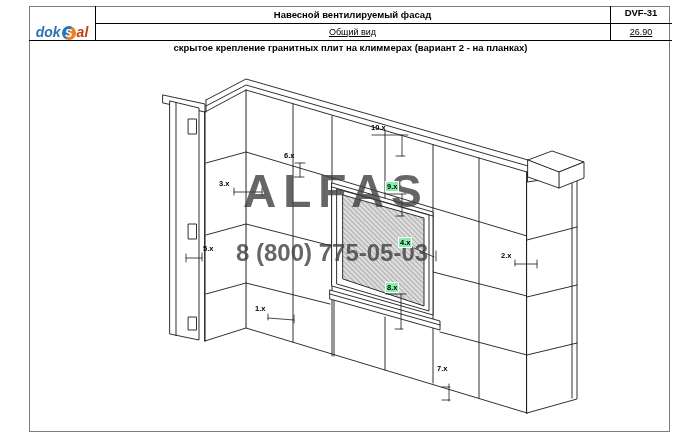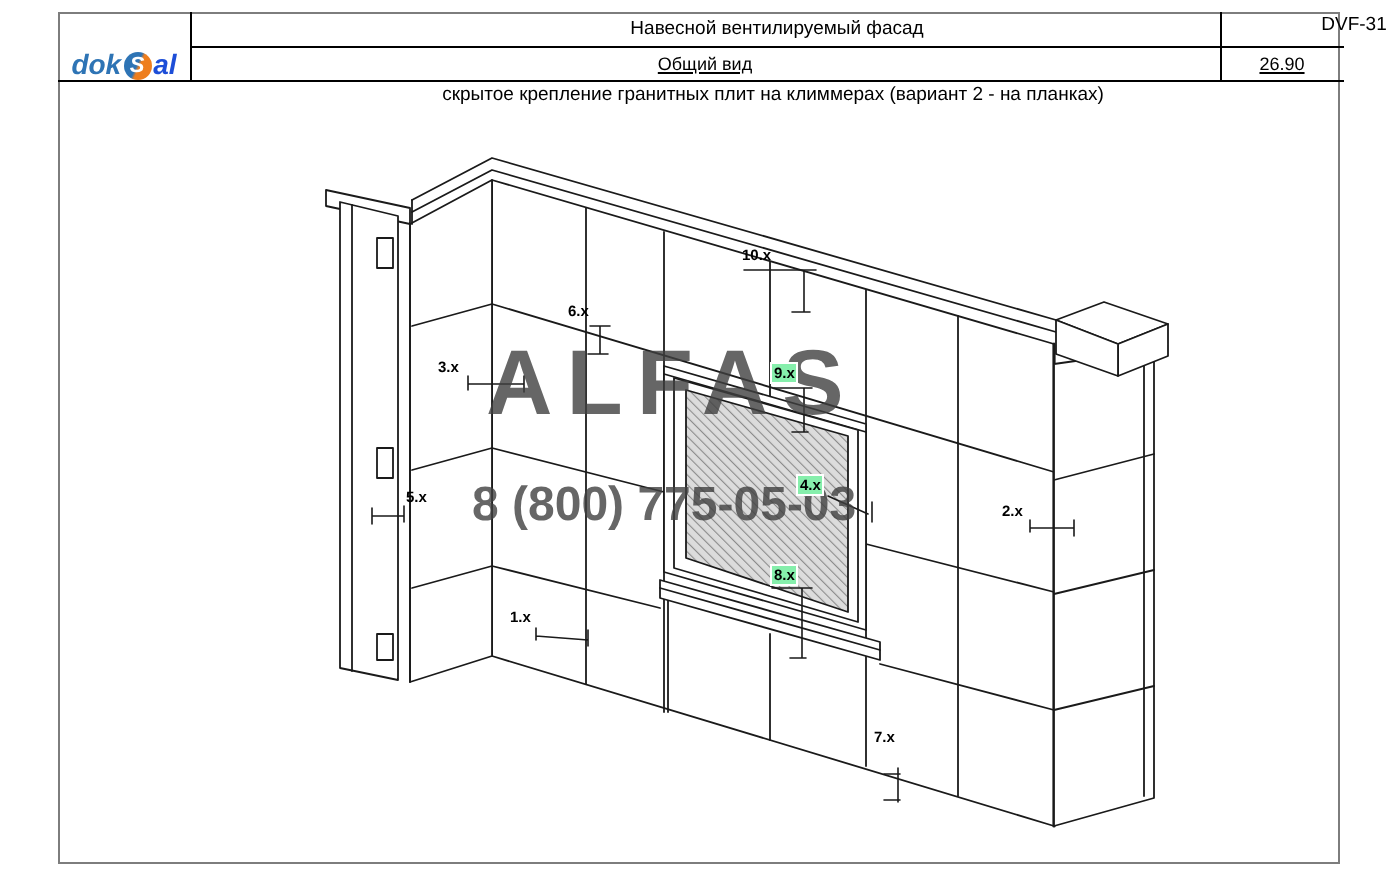--- a/index.html
+++ b/index.html
@@ -4,31 +4,31 @@
 <style>
   html,body{margin:0;padding:0;background:#fff;}
   body{width:700px;height:442px;position:relative;overflow:hidden;
        font-family:"Liberation Sans", sans-serif;color:#000;}
   
   .page-border{position:absolute;left:29px;top:6px;width:641px;height:426px;
        border:1.5px solid #7d7d7d;box-sizing:border-box;}
   .tb-line{position:absolute;background:#000;}
   .cell{position:absolute;display:flex;align-items:center;justify-content:center;
        text-align:center;white-space:nowrap;}
-  .t-bold{font-weight:normal;font-size:9.5px;padding-left:36px;}
+  .t-bold{font-weight:bold;font-size:9.5px;}
   .t-reg{font-weight:normal;font-size:9px;text-decoration:underline;}
   
   .logo{position:absolute;left:29px;top:6px;width:66px;height:34px;
         display:flex;align-items:flex-end;justify-content:center;}
   .lg-dok{color:#2e74b5;font-weight:bold;font-style:italic;font-size:14px;letter-spacing:0;}
   .lg-s{display:inline-block;width:14px;height:14px;border-radius:50%;
         background:linear-gradient(115deg,#2e74b5 46%,#ee7e1e 54%);
         color:#fff;font-weight:bold;font-style:italic;font-size:11px;
         line-height:14px;text-align:center;margin:0 1px;}
-  .lg-al{color:#1d4ed8;font-weight:bold;font-style:italic;font-size:14px;}
+  .lg-al{color:#c2410c;font-weight:bold;font-style:italic;font-size:14px;}
   
   svg.draw{position:absolute;left:0;top:0;z-index:1;}
   
   .wm{position:absolute;z-index:2;color:#404040;font-weight:bold;
       pointer-events:none;opacity:.8;white-space:nowrap;text-align:left;}
   .wm1{left:243px;top:168px;width:215px;font-size:46px;letter-spacing:7px;line-height:1;}
   .wm2{left:236px;top:241px;width:230px;font-size:24px;letter-spacing:0px;line-height:1;}
   
   .co{position:absolute;z-index:3;font-size:7.5px;font-weight:bold;line-height:9px;}
   .co.box{background:#86efac;padding:0 1px;outline:0.5px solid #fff;}

